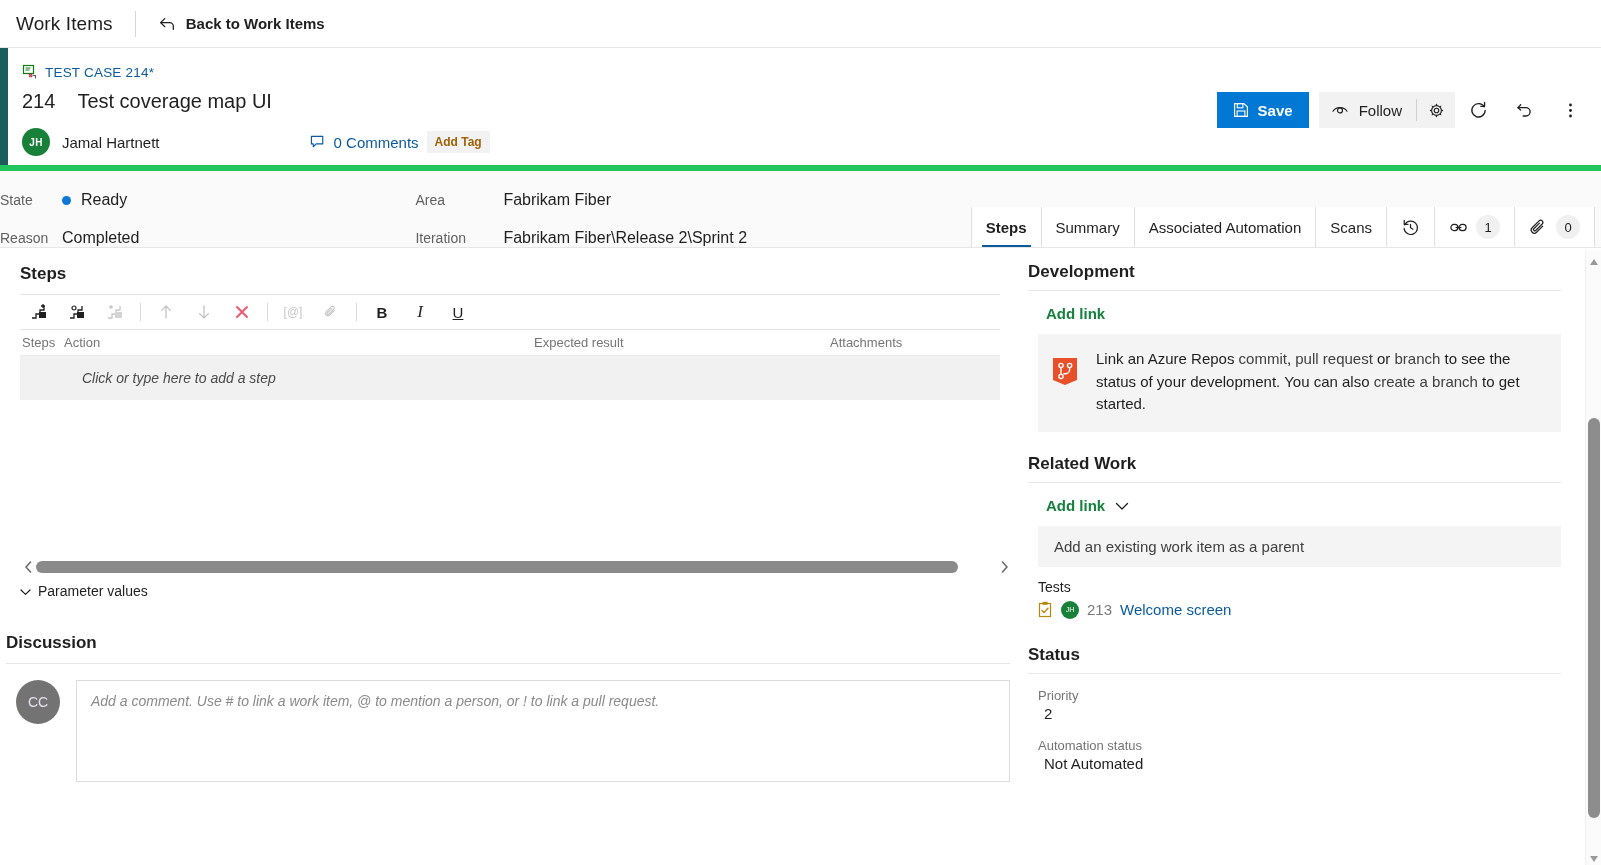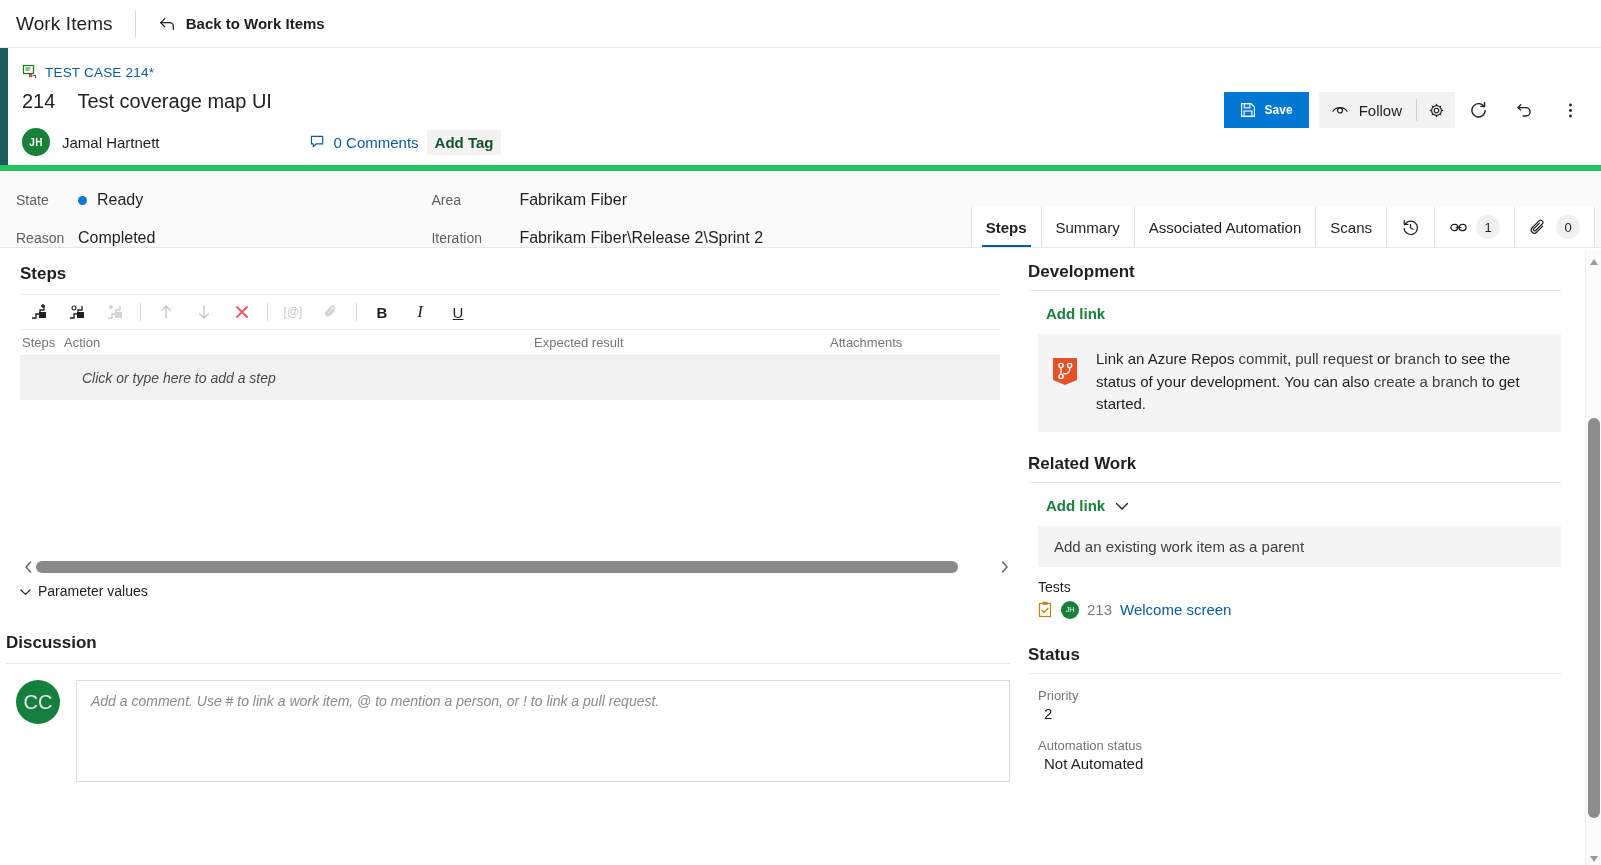--- a/index.html
+++ b/index.html
@@ -61,34 +61,34 @@
     display: flex; align-items: center; justify-content: center;
     flex: none; letter-spacing: .3px;
   }
   .assignee { font-size: 15px; color: #1f1f1f; margin-left: 12px; }
   .comments-link {
     display: flex; align-items: center; gap: 7px;
     font-size: 15px; color: #0a5a9e; cursor: pointer; margin-left: 150px;
   }
   .comment-icon { width: 17px; height: 17px; display: block; }
   .add-tag {
-    font-size: 15px; font-weight: bold; color: #14532d;
+    font-size: 12px; font-weight: bold; color: #a16207;
     background: #f2f2f2; padding: 4px 8px; cursor: pointer; margin-left: 8px;
   }
 
   
   .header-actions {
     position: absolute; right: 8px; top: 44px;
     display: flex; align-items: center; gap: 0;
   }
   .btn-save {
     display: flex; align-items: center; gap: 9px;
     background: #0078d4; color: #ffffff;
     height: 36px; padding: 0 16px;
-    font-size: 12px; font-weight: bold; cursor: pointer; border: none;
+    font-size: 15px; font-weight: bold; cursor: pointer; border: none;
     font-family: "Liberation Sans", sans-serif;
   }
   .btn-group {
     display: flex; align-items: center; background: #f2f2f2; margin-left: 10px; height: 36px;
   }
   .btn-follow {
     display: flex; align-items: center; gap: 10px;
     height: 36px; padding: 0 14px 0 12px;
     font-size: 15px; color: #1f1f1f; cursor: pointer;
   }
@@ -102,21 +102,20 @@
     display: flex; align-items: center; justify-content: center; cursor: pointer;
   }
   .ic { display: block; }
 
   
   .fields-strip {
     position: relative;
     background: #fafafa;
     border-bottom: 1px solid #e6e6e6;
     height: 77px;
-    padding-left: 16px;
     display: flex; align-items: flex-start;
   }
   .field-col { padding-top: 10px; }
   .field-row { display: flex; align-items: center; height: 38px; }
   .field-label {
     font-size: 14px; color: #616161; width: 62px; flex: none;
   }
   .field-value { font-size: 16px; color: #1f1f1f; display: flex; align-items: center; gap: 10px; }
   .state-dot { width: 9px; height: 9px; border-radius: 50%; background: #0a78d4; display: inline-block; }
   .col-area { margin-left: 276px; }
@@ -214,22 +213,22 @@
     font-size: 14px; color: #1f1f1f; cursor: pointer;
   }
 
   
   .discussion-wrap { position: absolute; left: 0; right: 0; top: 385px; }
   .discussion-h { font-size: 17px; font-weight: bold; padding: 0 0 10px 6px; }
   .discussion-rule { height: 1px; background: #e6e6e6; margin: 0 10px 16px 6px; }
   .discussion-row { display: flex; gap: 16px; padding: 0 10px 0 16px; }
   .avatar-lg {
     width: 44px; height: 44px; border-radius: 50%;
-    background: #15803d; color: #e8dff0;
-    font-size: 20px; display: flex; align-items: center; justify-content: center; flex: none;
+    background: #737373; color: #e8dff0;
+    font-size: 14px; display: flex; align-items: center; justify-content: center; flex: none;
   }
   .comment-box {
     flex: 1; height: 102px;
     border: 1px solid #dcdcdc; background: #ffffff;
     padding: 12px 14px;
     font-size: 14px; font-style: italic; color: #8a8a8a;
     cursor: text;
   }
 
   

